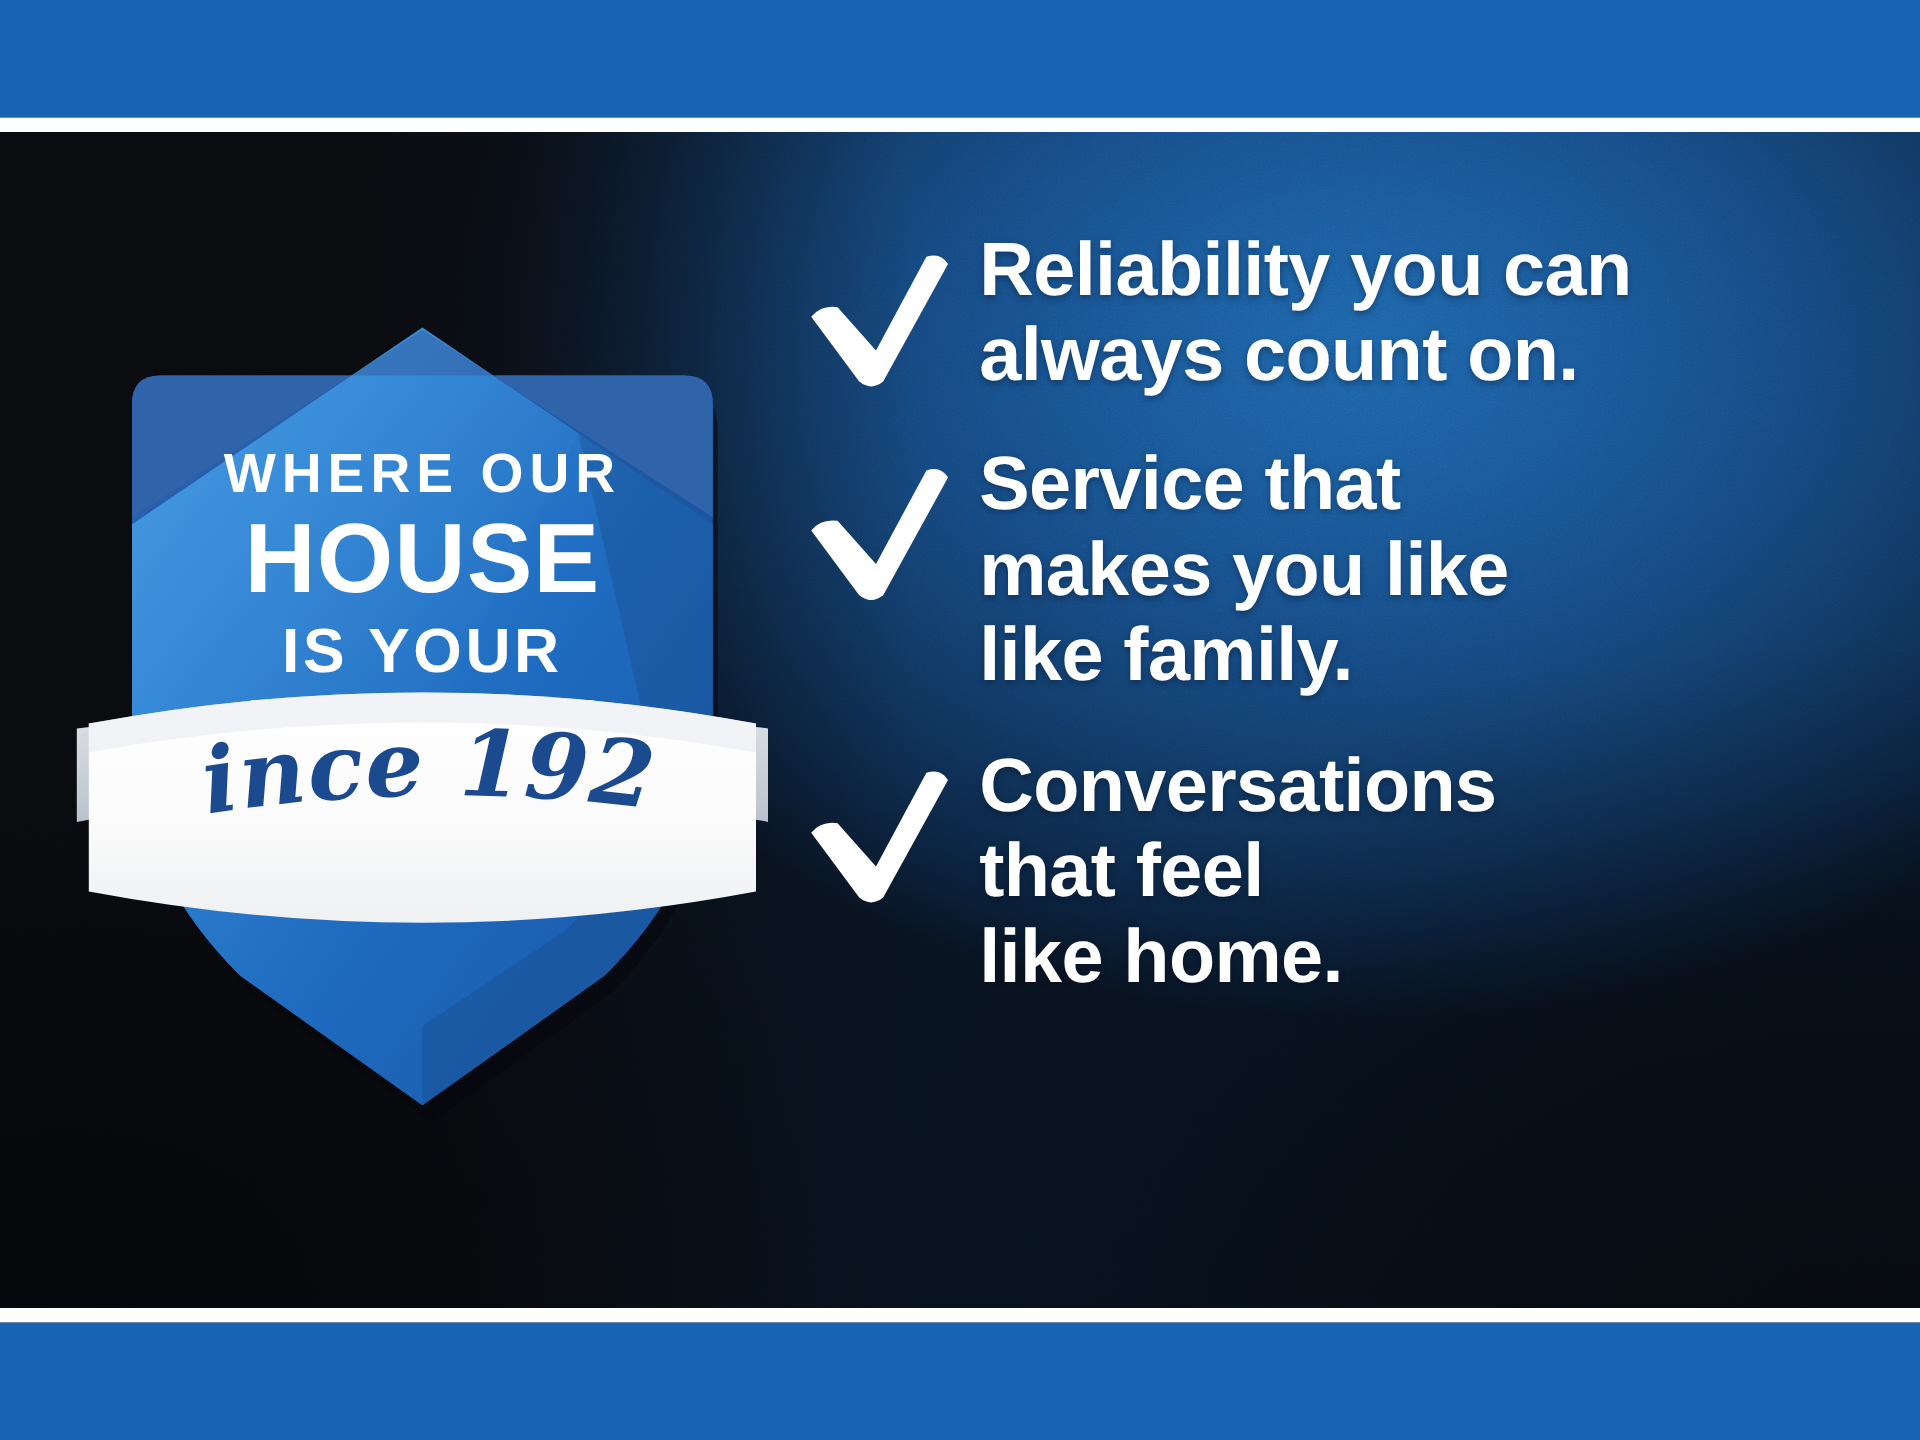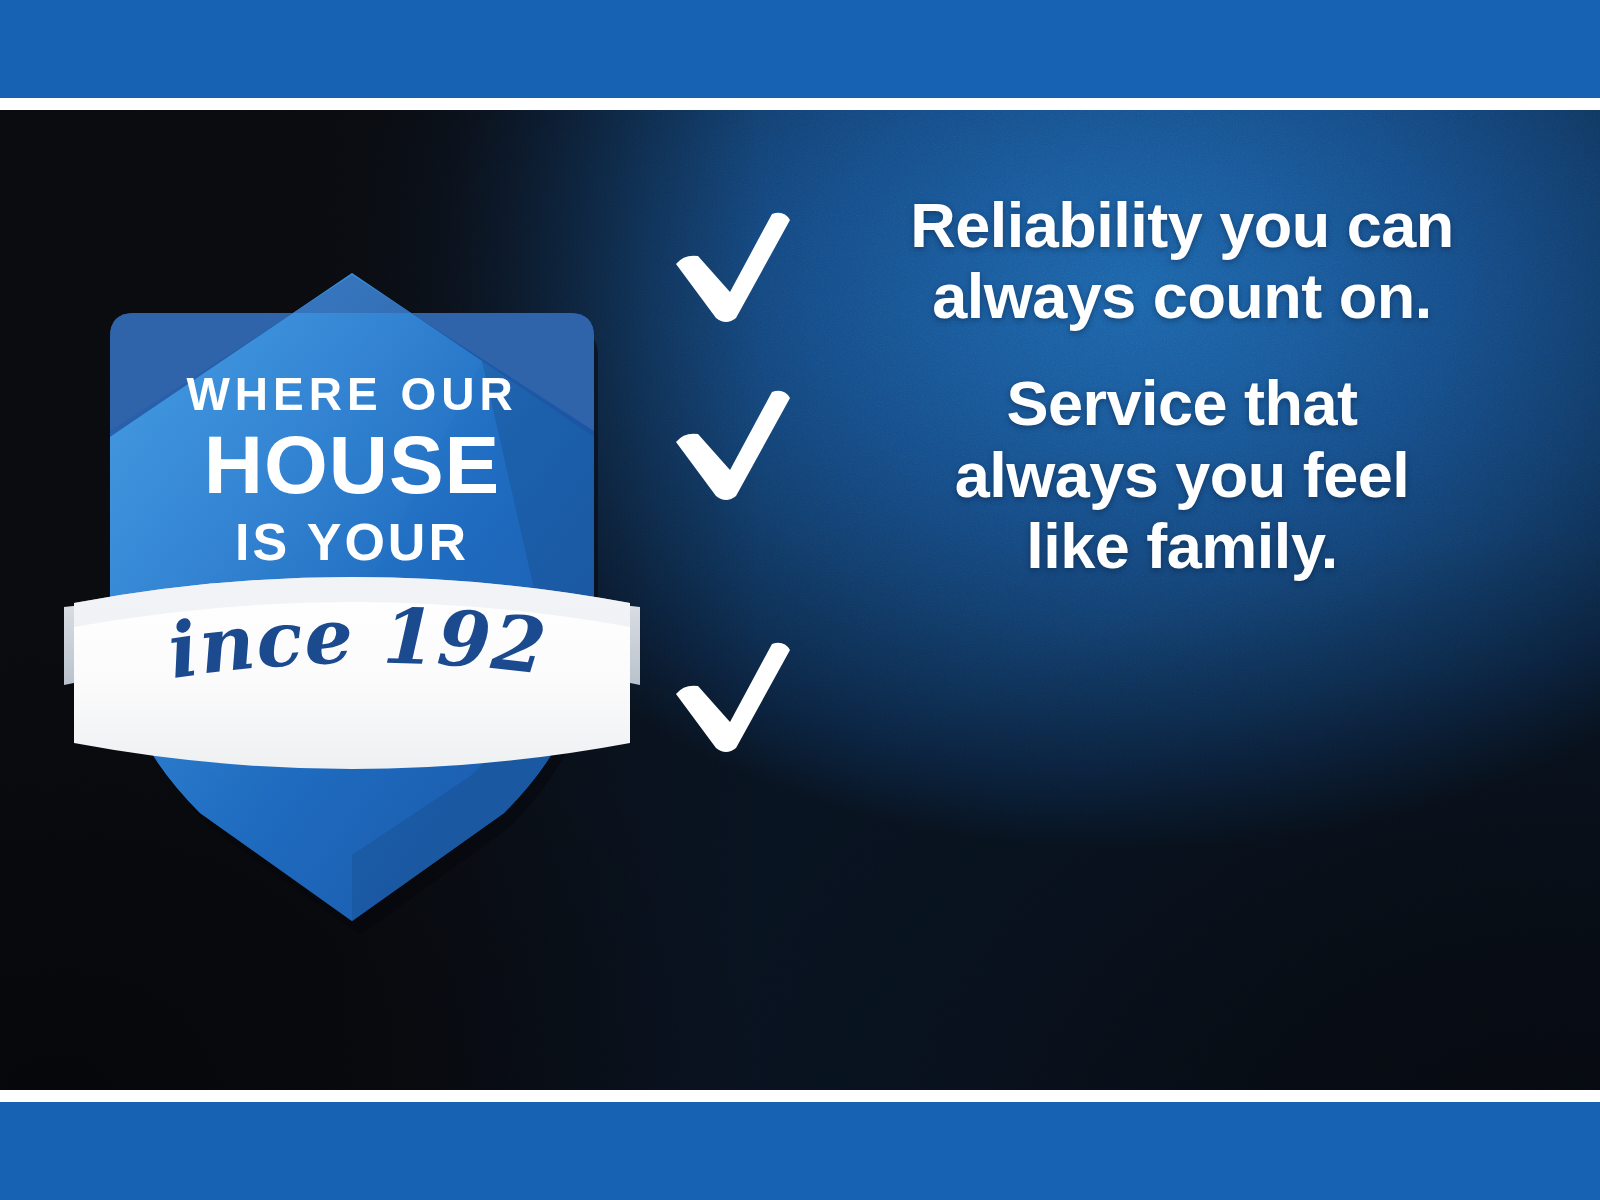--- a/index.html
+++ b/index.html
@@ -149,21 +149,20 @@
   .bullet-text {
     flex: 1 1 auto;
     color: #ffffff;
     font-family: "Liberation Sans", sans-serif;
     font-weight: bold;
     font-size: 63px;
     line-height: 1.13;
     letter-spacing: -0.5px;
     white-space: pre-line;
     text-shadow: 0 2px 6px rgba(4,10,22,0.35);
-    text-align: center;
   }
 </style>
 </head>
 <body>
 
 <div id="canvas">
 
   <div class="brand-bar" id="top-bar"></div>
   <div class="bar-gap" id="top-gap"></div>
 
@@ -265,30 +264,33 @@
 always count on.</div>
     </div>
 
     <div class="bullet-row" id="bullet-1">
       <div class="check-wrap">
         <svg width="128" height="112" viewBox="0 0 128 112" aria-hidden="true">
           <path d="M8 52 Q 16 42 30 44 L 62 80 L 104 2 Q 116 -2 122 8 L 68 106 Q 58 114 48 106 Z" fill="#ffffff"></path>
         </svg>
       </div>
       <div class="bullet-text">Service that
-always you feel
+makes you like
 like family.</div>
     </div>
 
     <div class="bullet-row" id="bullet-2">
       <div class="check-wrap">
         <svg width="128" height="112" viewBox="0 0 128 112" aria-hidden="true">
           <path d="M8 52 Q 16 42 30 44 L 62 80 L 104 2 Q 116 -2 122 8 L 68 106 Q 58 114 48 106 Z" fill="#ffffff"></path>
         </svg>
       </div>
+      <div class="bullet-text">Conversations
+that feel
+like home.</div>
     </div>
 
   </div>
 
   <div class="bar-gap" id="bottom-gap"></div>
   <div class="brand-bar" id="bottom-bar"></div>
 
 </div>
 
 </body></html>

